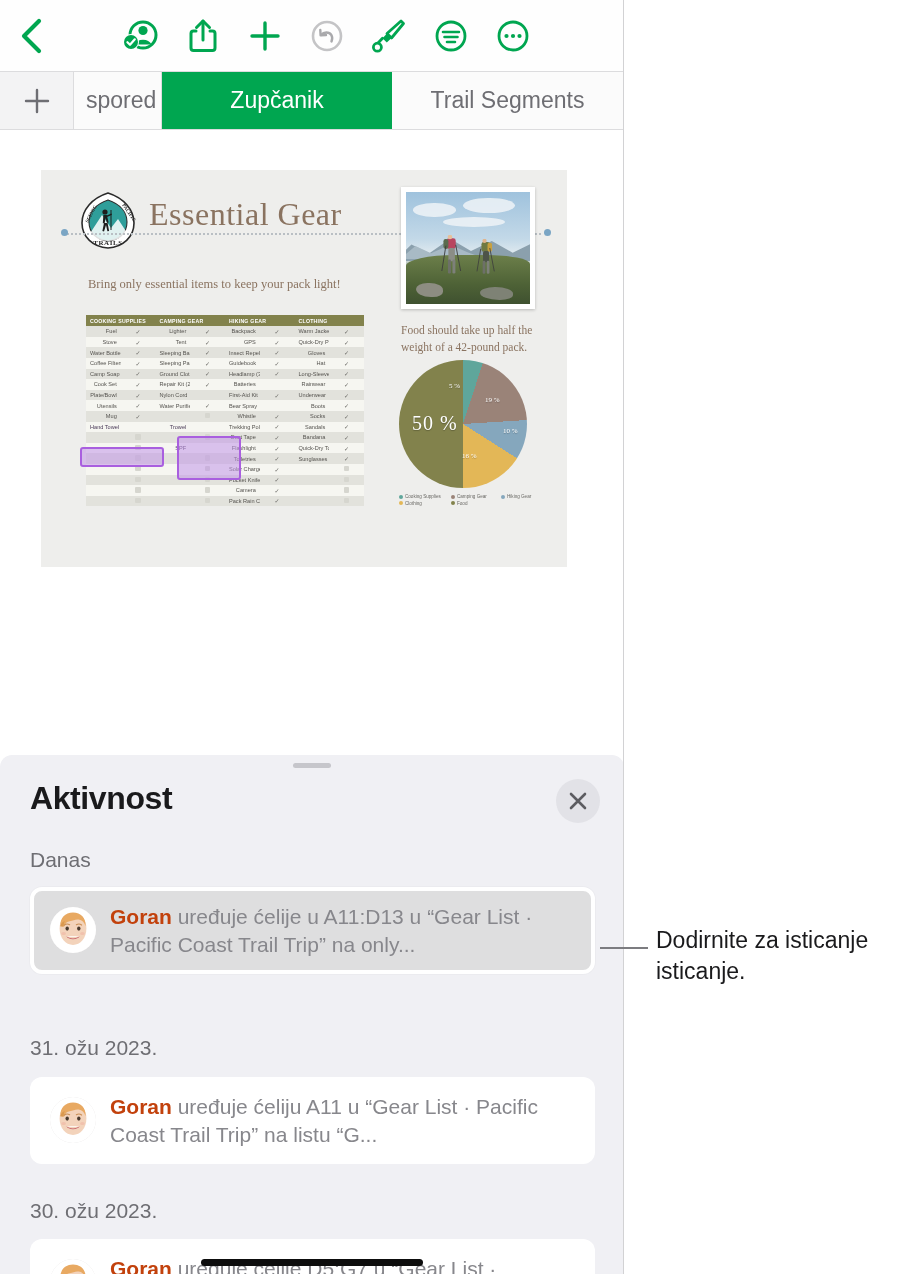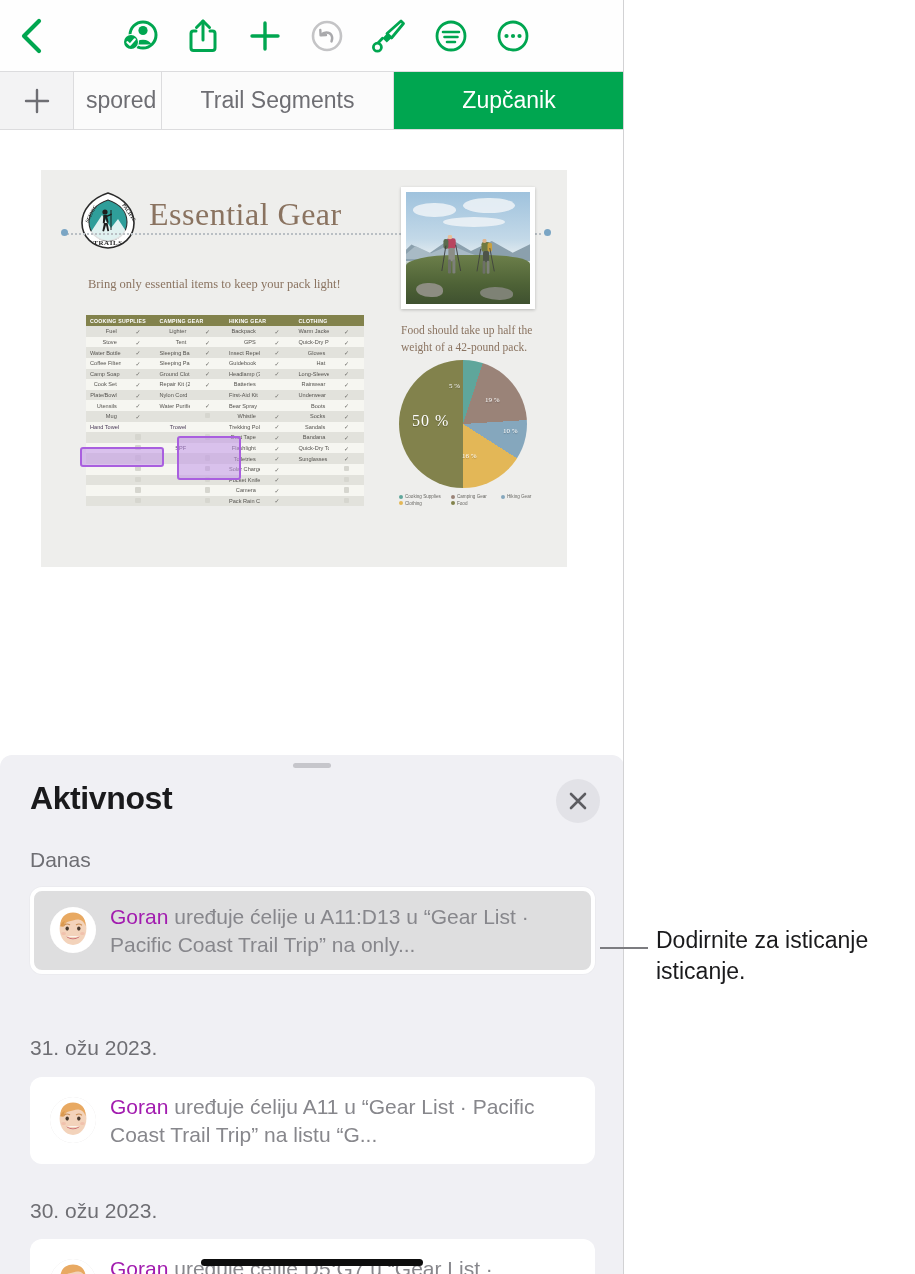--- a/index.html
+++ b/index.html
@@ -131,21 +131,21 @@
   #pie { width: 128px; height: 128px; border-radius: 50%;
     background: conic-gradient(
       #5fa69b 0deg 18deg,
       #9a8378 18deg 86.4deg,
       #85a7bd 86.4deg 122.4deg,
       #e3b757 122.4deg 180deg,
       #82824c 180deg 360deg);
   }
   .pie-lab { position: absolute; color: #fff; font-family:"Liberation Serif",serif;
     text-shadow: 0 1px 1px rgba(0,0,0,.28); font-size: 7px; }
-  .pie-lab.big { font-size: 16px; letter-spacing: 1px; }
+  .pie-lab.big { font-size: 20px; letter-spacing: 1px; }
   #pie-legend { position: absolute; left: 0; top: 134px; width: 150px;
     font-size: 4.6px; color: #6b6a66; }
   .lg-row { display: flex; gap: 0; margin-bottom: 1.5px; }
   .lg-item { display: flex; align-items: center; gap: 2px; }
   .lg-dot { width: 4px; height: 4px; border-radius: 50%; display:inline-block; }
 
   
   #activity {
     position: absolute; left: 0; bottom: 0; width: 624px; height: 519px;
     background: #f0f0f4; border-top-left-radius: 12px; border-top-right-radius: 12px;
@@ -167,21 +167,21 @@
   }
   .act-card.selected {
     background: #dededf; border: 4px solid #ffffff; padding: 12px 12px 10px 16px;
     box-shadow: 0 0 0 1px rgba(0,0,0,.02);
   }
   .avatar { width: 46px; height: 46px; border-radius: 50%; background: #fff;
     flex: 0 0 46px; position: relative; overflow: hidden; margin-top: 4px;
     box-shadow: 0 0 0 1px #eceaea inset; }
   .act-body { flex: 1; min-width: 0; }
   .act-text { font-size: 21px; line-height: 1.35; color: #87878c; }
-  .act-text b { color: #a21caf; font-weight: 400; }
+  .act-text b { color: #c2410c; font-weight: 700; }
   .act-time { font-size: 16px; color: #8d8d92; margin-top: 2px; }
   #home-indicator {
     position: absolute; left: 50%; transform: translateX(-50%); bottom: 8px;
     width: 222px; height: 7px; border-radius: 4px; background: #0d0d0d;
   }
 
   
   #callout { position: absolute; left: 600px; top: 925px; width: 300px; }
   #callout-line { position: absolute; left: 0; top: 22px; width: 48px; height: 2px; background: #7c7c80; }
   #callout-text { position: absolute; left: 56px; top: 0; width: 250px;
@@ -256,25 +256,25 @@
 
     <div id="tabbar">
       <div id="add-sheet-tab">
         <svg width="30" height="30" viewBox="0 0 30 30">
           <path d="M15 4 V26 M4 15 H26" fill="none" stroke="#6e6e73" stroke-width="2.4" stroke-linecap="round"></path>
         </svg>
       </div>
       <div class="sheet-tab clipped">
         <span>spored</span>
       </div>
+      <div class="sheet-tab active" style="flex:1">
+        <span>Zupčanik</span>
+      </div>
       <div class="sheet-tab" style="width:232px">
         <span>Trail Segments</span>
-      </div>
-      <div class="sheet-tab active" style="flex:1">
-        <span>Zupčanik</span>
       </div>
     </div>
 
     <div id="canvas">
       <div id="slide">
 
         <div class="slide-logo">
           <svg width="62" height="62" viewBox="0 0 62 62">
             <path d="M31 3 C47 8 57 20 57 33 C57 47 46 57 31 58 C16 57 5 47 5 33 C5 20 15 8 31 3 Z" fill="#ffffff" stroke="#2b2b2b" stroke-width="1.6"></path>
             <path d="M31 10 C43 14 50 22 50 32 C50 43 42 50 31 51 C20 50 12 43 12 32 C12 22 19 14 31 10 Z" fill="#2f9e9a" stroke="#2b2b2b" stroke-width="1.1"></path>

